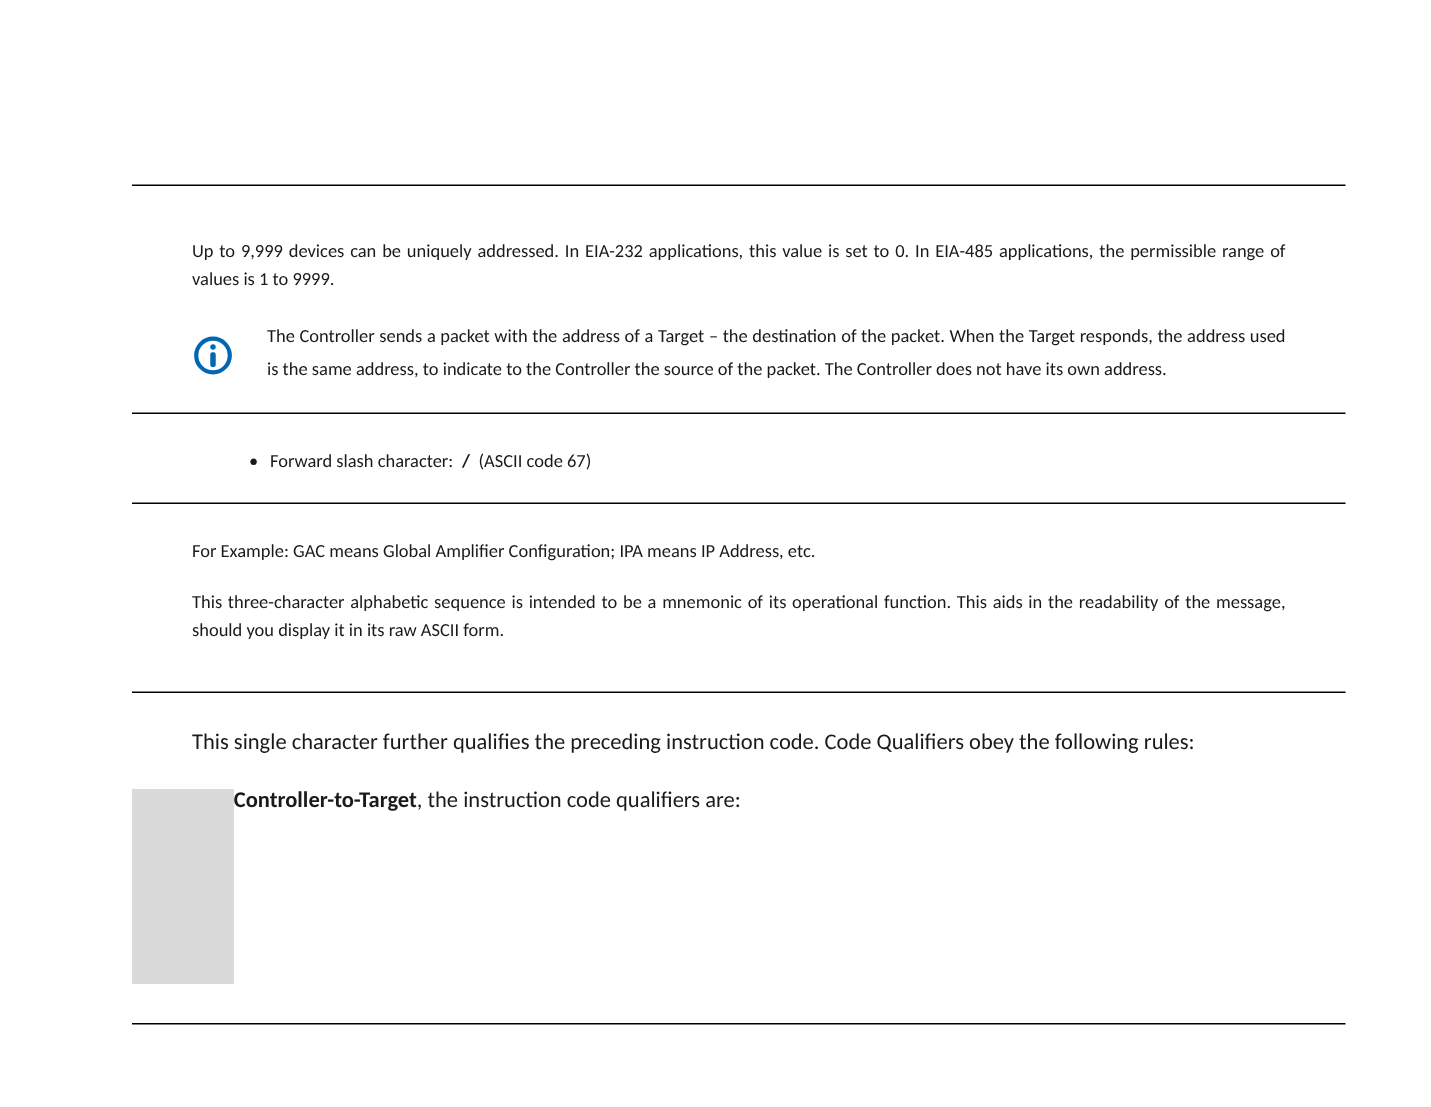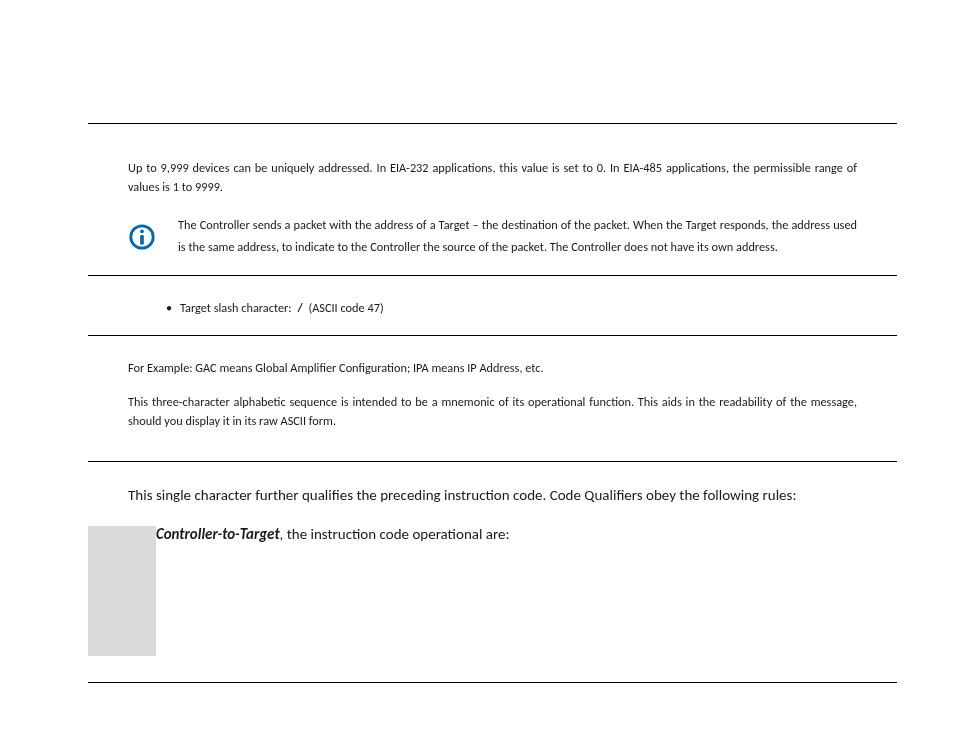--- a/index.html
+++ b/index.html
@@ -84,21 +84,21 @@
   }
   .sec3 p { margin: 0 0 15px 0; }
   .italic { font-style: italic; }
   .sec4 {
     padding: 22px 40px 0 40px;
     font-size: 15px;
     line-height: 1.55;
     text-align: justify;
   }
   .sec4 p { margin: 0 0 15px 0; }
-  .bold { font-weight: 700; font-style: italic; }
+  .bold { font-weight: 700; }
   .grey-block {
     position: absolute;
     left: 88px;
     top: 526px;
     width: 68px;
     height: 130px;
     background: #dadada;
   }
   .bottom-rule {
     position: absolute;
@@ -129,38 +129,38 @@
       </div>
       <div class="note-text">The Controller sends a packet with the address of a Target – the destination of the packet. When the Target responds, the address used is the same address, to indicate to the Controller the source of the packet. The Controller does not have its own address.</div>
     </div>
 
     <hr class="hr">
 
     <div class="bullet-block">
       <div class="bullet">
         <div class="dot">•</div>
         <div class="txt">
-          <span>Target slash character:  </span><span class="slash">/</span><span>  (ASCII code 47)</span>
+          <span>Forward slash character:  </span><span class="slash">/</span><span>  (ASCII code 67)</span>
         </div>
       </div>
     </div>
 
     <hr class="hr">
 
     <div class="sec3">
       <p>For Example: GAC means Global Amplifier Configuration; IPA means IP Address, etc.</p>
       <p>This three-character alphabetic sequence is intended to be a mnemonic of its operational function. This aids in the readability of the message, should you display it in its raw ASCII form.</p>
     </div>
 
     <hr class="hr">
 
     <div class="sec4">
       <p>This single character further qualifies the preceding instruction code. Code Qualifiers obey the following rules:</p>
       <p>
-        <span>This </span><span class="bold">Controller-to-Target</span><span>, the instruction code operational are:</span>
+        <span>This </span><span class="bold">Controller-to-Target</span><span>, the instruction code qualifiers are:</span>
       </p>
     </div>
 
   </div>
 
   <div class="grey-block"></div>
 
   <div class="bottom-rule"></div>
 
 </div>

